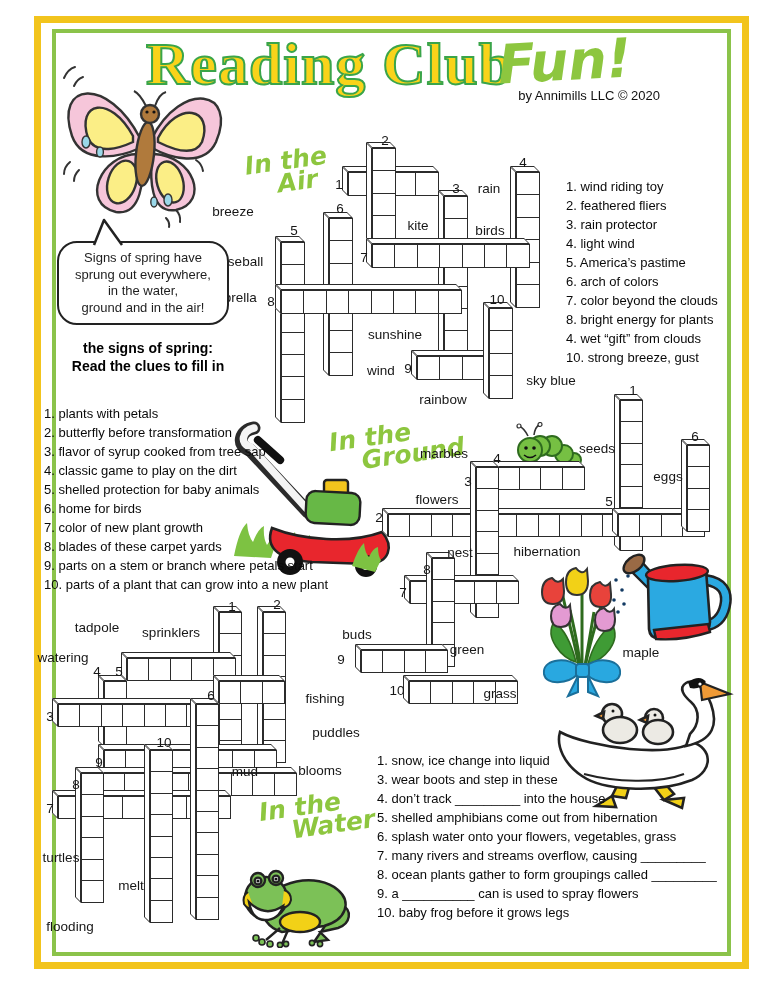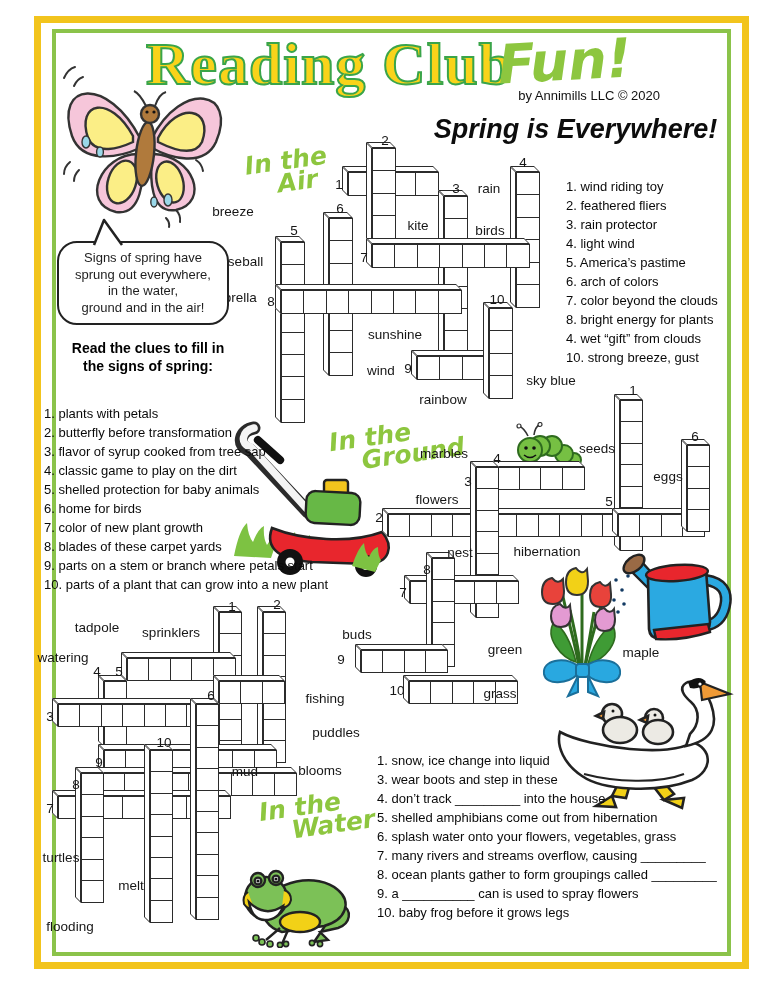--- a/index.html
+++ b/index.html
@@ -48,21 +48,20 @@
 </head>
 <body>
 
 <div id="page">
   <div class="frame-yellow"></div>
   <div class="frame-green"></div>
 
   <div class="title">Reading Club</div>
   <div class="fun">Fun!</div>
   <div class="byline">by Annimills LLC © 2020</div>
-  <div class="subtitle">Spring is Everywhere!</div>
 
   <svg class="art" style="left:48px;top:50px" width="190" height="178" viewBox="0 0 190 178">
     <g stroke="#333" stroke-width="2" fill="none" stroke-linecap="round">
       <path d="M16,28 q4,-9 11,-11"></path>
         <path d="M26,36 q3,-7 9,-9"></path>
       <path d="M22,112 q-6,5 -6,12"></path>
         <path d="M31,120 q-5,5 -5,11"></path>
       <path d="M148,110 q6,4 7,11"></path>
         <path d="M128,160 q5,5 4,12"></path>
         <path d="M118,168 q4,4 3,9"></path>
@@ -97,22 +96,22 @@
     <path d="M6,27 L16,2 L34,27" fill="#fff" stroke="#222" stroke-width="2.5" stroke-linejoin="round"></path>
   </svg>
   <div class="bubble">
     <div>Signs of spring have</div>
     <div>sprung out everywhere,</div>
     <div>in the water,</div>
     <div>ground and in the air!</div>
   </div>
 
   <div class="instructions">
+    <div>the signs of spring:</div>
     <div>Read the clues to fill in</div>
-    <div>the signs of spring:</div>
   </div>
 
   <svg class="art" style="left:220px;top:416px" width="184" height="166" viewBox="0 0 184 166">
     <g>
       <path d="M34,12 C20,14 16,30 30,34 L88,96" stroke="#2b2b2b" stroke-width="13" fill="none" stroke-linecap="round"></path>
       <path d="M34,12 C22,15 19,28 31,31 L87,93" stroke="#f4f4f4" stroke-width="7.5" fill="none" stroke-linecap="round"></path>
       <rect x="30" y="30" width="38" height="8" rx="4" fill="#111" transform="rotate(42 49 34)"></rect>
     </g>
     <path d="M14,140 q5,-26 13,-33 q1,13 6,19 q5,-13 11,-16 q-1,12 3,19 q6,-10 12,-11 l-8,24 z" fill="#7dc242"></path>
     <path d="M64,142 q4,-20 11,-26 q1,11 5,15 q5,-10 10,-12 q0,10 3,15 l-7,12 z" fill="#7dc242"></path>
@@ -465,21 +464,21 @@
       <div class="num" style="left: 427px; top: 569px;">8</div>
       <div class="num" style="left: 341px; top: 659px;">9</div>
       <div class="num" style="left: 397px; top: 690px;">10</div>
       <div class="bank" style="left: 444px; top: 453px;">marbles</div>
       <div class="bank" style="left: 597px; top: 448px;">seeds</div>
       <div class="bank" style="left: 668px; top: 476px;">eggs</div>
       <div class="bank" style="left: 437px; top: 499px;">flowers</div>
       <div class="bank" style="left: 460px; top: 552px;">nest</div>
       <div class="bank" style="left: 547px; top: 551px;">hibernation</div>
       <div class="bank" style="left: 357px; top: 634px;">buds</div>
-      <div class="bank" style="left: 467px; top: 649px; margin-left: 38px;">green</div>
+      <div class="bank" style="left: 467px; top: 649px;">green</div>
       <div class="bank" style="left: 500px; top: 649px; margin-top: 44px;">grass</div>
       <div class="bank" style="left: 641px; top: 652px;">maple</div>
       <div class="pz-heading" style="left: 260px; top: 792px;">
         <div class="l0">In the</div>
         <div class="l1">Water</div>
       </div>
       <div class="clues" style="left: 377px; top: 751px;">
         <div class="clue">1. snow, ice change into liquid</div>
         <div class="clue">3. wear boots and step in these</div>
         <div class="clue">4. don’t track _________ into the house</div>

